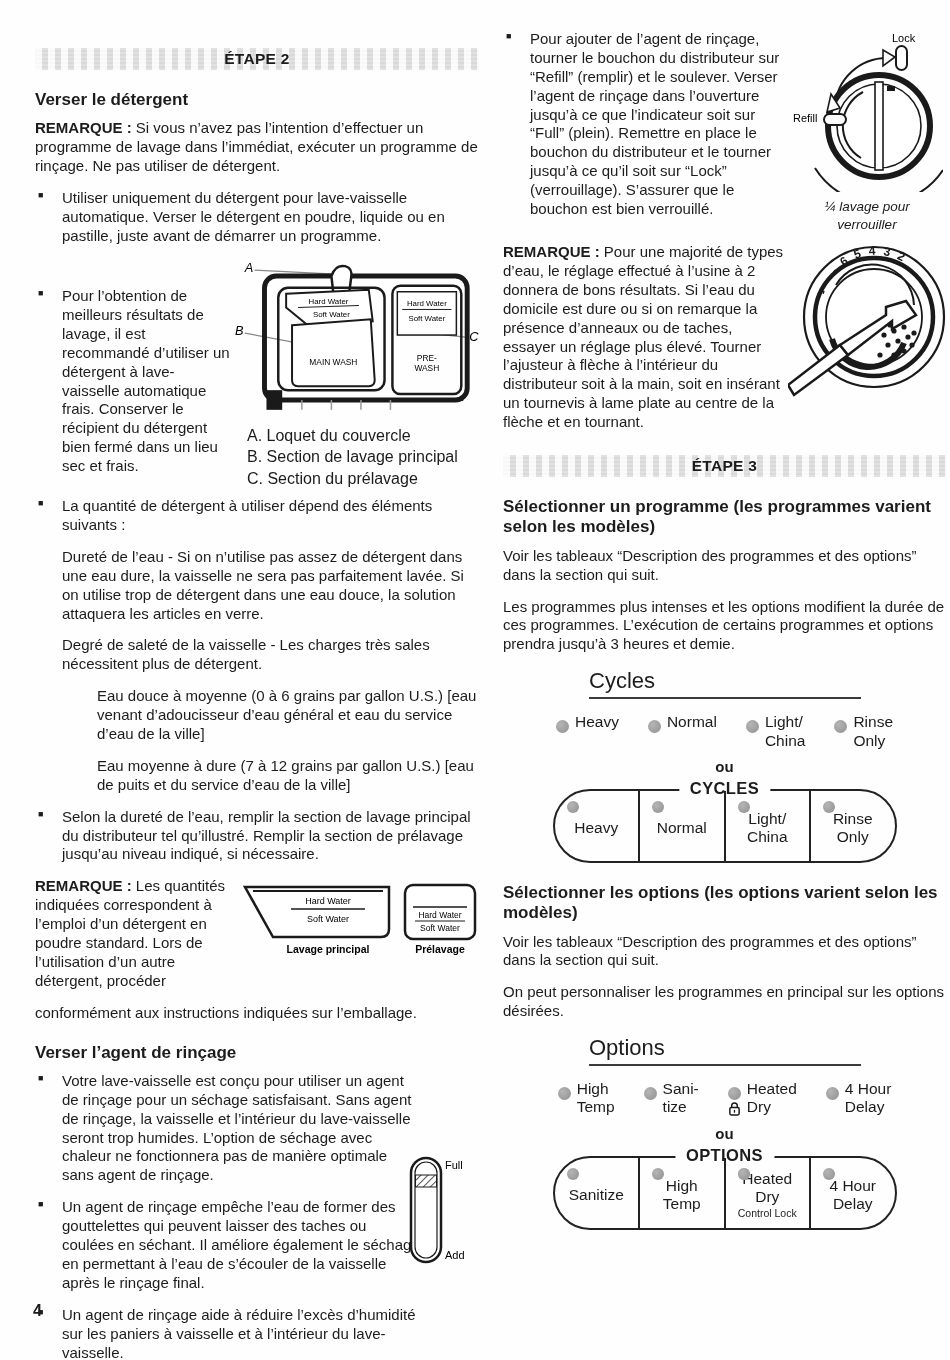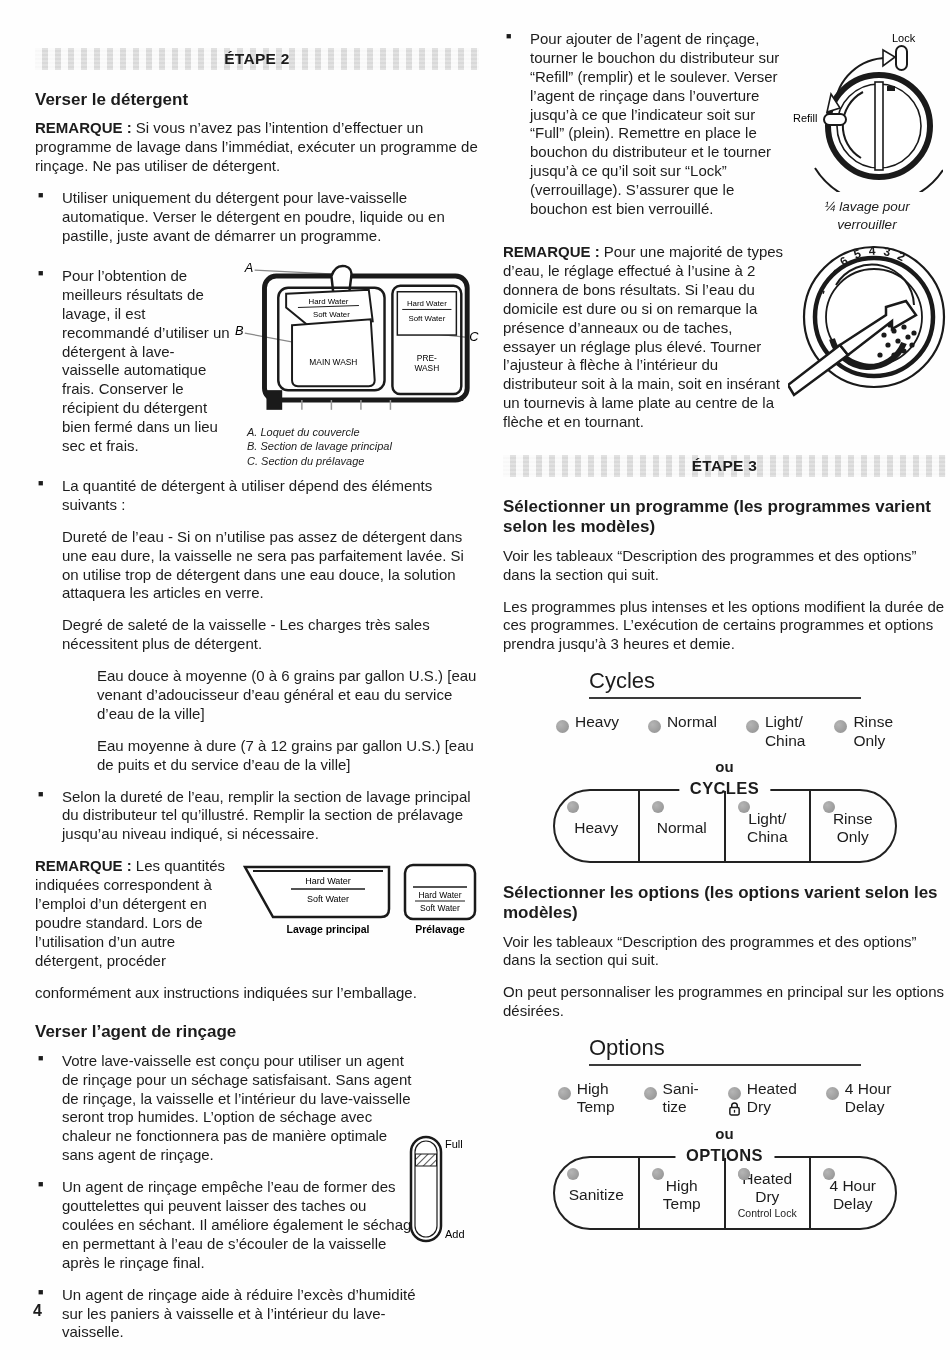--- a/index.html
+++ b/index.html
@@ -23,21 +23,21 @@
   .para  { font-size:15px; line-height:1.26; margin:0 0 13px; }
   .bullet { position:relative; padding-left:27px; margin:0 0 13px; font-size:15px; line-height:1.26; }
   .bullet::before { content:"■"; position:absolute; left:3px; top:1px; font-size:9px; }
   .sub-a { padding-left:27px; }
   .sub-b { padding-left:62px; }
   b.rl { font-weight:bold; }
 
   .fig-row { display:flex; margin-bottom:8px;align-items:flex-end; }
   .fig-row .txt { flex:0 0 196px; }
   .fig-row .fig { flex:1; padding-left:2px; }
-  .fig-caption { font-style:italic; font-size:11px; line-height:1.34; margin:4px 0 0 14px; }
+  .fig-caption { font-size:16px; line-height:1.34; margin:4px 0 0 14px; }
 
   .remark2-row { display:flex; }
   .remark2-row .txt { flex:0 0 206px; }
   .remark2-row .fig { flex:1; padding-top:4px; text-align:right; }
 
   .rinse { position:relative; }
   .rinse .bullet { padding-right:58px; }
   .capsule-fig { position:absolute; right:12px; top:112px; width:62px; }
 
   .page-num { position:absolute; left:33px; bottom:40px; font-size:16px; font-weight:bold; }

